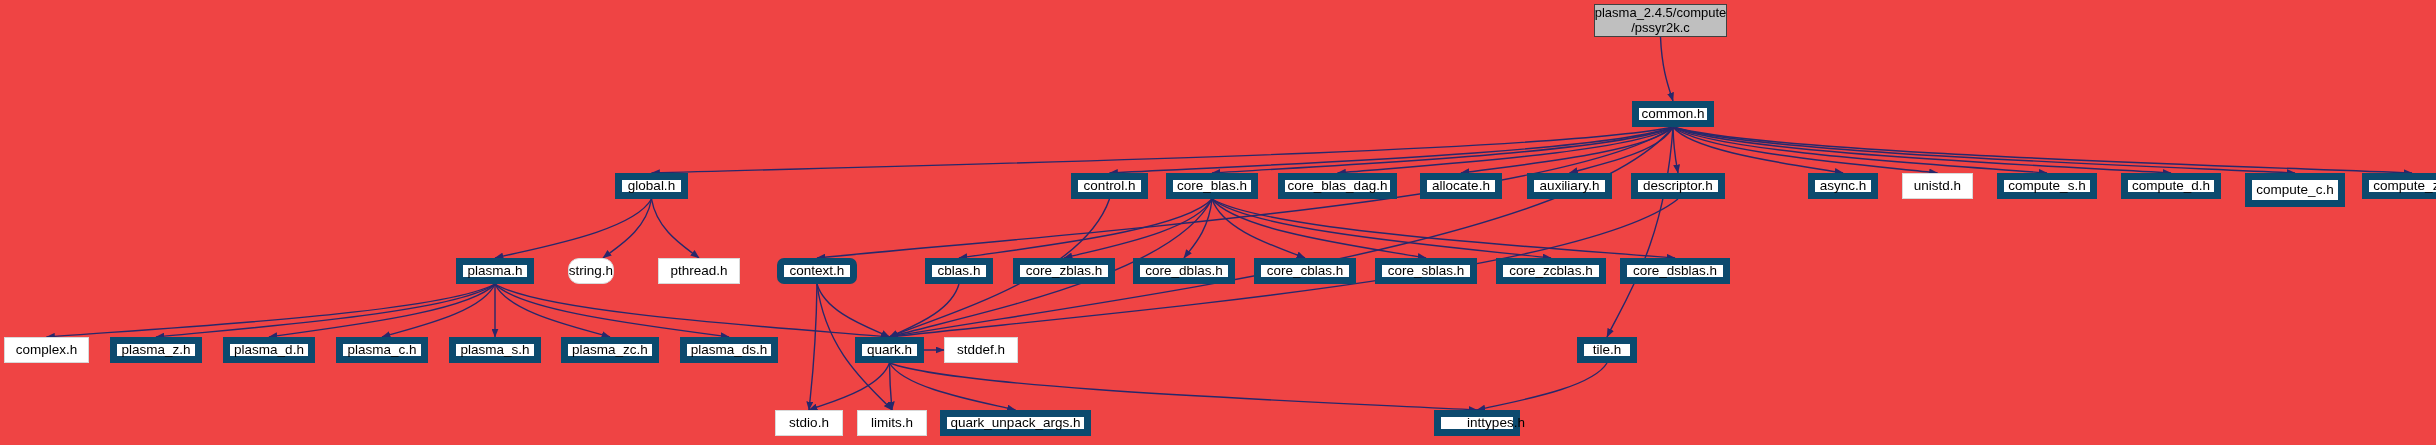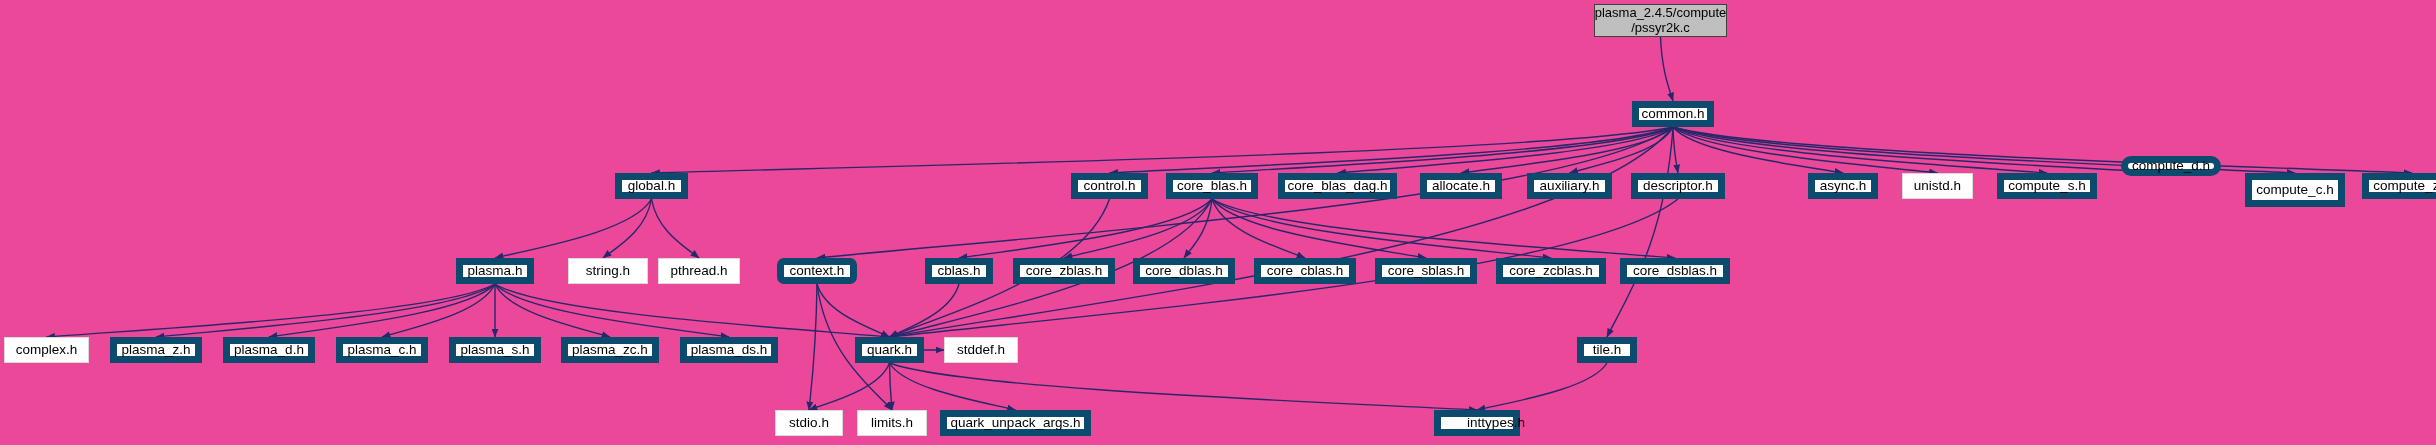--- a/index.html
+++ b/index.html
@@ -1,16 +1,16 @@
 <!DOCTYPE html>
 <html><head>
 <meta charset="utf-8">
 <style>
   html,body{margin:0;padding:0;background:#ffffff;}
-  #canvas{position:relative;width:2436px;height:445px;background:#ec4899;
+  #canvas{position:relative;width:2436px;height:445px;background:#ef4444;
           font-family:"Liberation Sans","DejaVu Sans",sans-serif;overflow:hidden;}
   svg#edges{position:absolute;left:0;top:0;width:2436px;height:445px;}
   .node{position:absolute;box-sizing:border-box;display:flex;align-items:center;
         justify-content:center;text-align:center;background:#ffffff;
         border:1px solid #404040;font-size:13.5px;color:#000000;line-height:1.15;
         white-space:pre-line;letter-spacing:0px;}
   .node.root{background:#bfbfbf;border:1px solid #404040;}
   .node.leaf{border:1px solid #d9d9d9;}
   .node.strong{border:7px solid #0c4a6e;}
 </style>
@@ -82,25 +82,25 @@
       <div class="node strong" style="left: 615px; top: 173px; width: 73px; height: 26px;">global.h</div>
       <div class="node strong" style="left: 1071px; top: 173px; width: 77px; height: 26px;">control.h</div>
       <div class="node strong" style="left: 1166px; top: 173px; width: 92px; height: 26px;">core_blas.h</div>
       <div class="node strong" style="left: 1278px; top: 173px; width: 119px; height: 26px;">core_blas_dag.h</div>
       <div class="node strong" style="left: 1420px; top: 173px; width: 82px; height: 26px;">allocate.h</div>
       <div class="node strong" style="left: 1527px; top: 173px; width: 85px; height: 26px;">auxiliary.h</div>
       <div class="node strong" style="left: 1631px; top: 173px; width: 94px; height: 26px;">descriptor.h</div>
       <div class="node strong" style="left: 1808px; top: 173px; width: 70px; height: 26px;">async.h</div>
       <div class="node leaf" style="left: 1902px; top: 173px; width: 71px; height: 26px;">unistd.h</div>
       <div class="node strong" style="left: 1997px; top: 173px; width: 100px; height: 26px;">compute_s.h</div>
-      <div class="node strong" style="left: 2121px; top: 156px; width: 100px; height: 20px; border-radius: 11px;">compute_d.h</div>
+      <div class="node strong" style="left: 2121px; top: 173px; width: 100px; height: 26px;">compute_d.h</div>
       <div class="node strong" style="left: 2245px; top: 173px; width: 100px; height: 34px;">compute_c.h</div>
       <div class="node strong" style="left: 2362px; top: 173px; width: 100px; height: 26px;">compute_z.h</div>
       <div class="node strong" style="left: 456px; top: 258px; width: 78px; height: 26px;">plasma.h</div>
-      <div class="node leaf" style="left: 568px; top: 258px; width: 80px; height: 26px;">string.h</div>
+      <div class="node leaf" style="left: 568px; top: 258px; width: 46px; height: 26px; border-radius: 11px;">string.h</div>
       <div class="node leaf" style="left: 658px; top: 258px; width: 82px; height: 26px;">pthread.h</div>
       <div class="node strong" style="left: 777px; top: 258px; width: 80px; height: 26px; border-radius: 7px;">context.h</div>
       <div class="node strong" style="left: 925px; top: 258px; width: 68px; height: 26px;">cblas.h</div>
       <div class="node strong" style="left: 1013px; top: 258px; width: 102px; height: 26px;">core_zblas.h</div>
       <div class="node strong" style="left: 1133px; top: 258px; width: 102px; height: 26px;">core_dblas.h</div>
       <div class="node strong" style="left: 1254px; top: 258px; width: 102px; height: 26px;">core_cblas.h</div>
       <div class="node strong" style="left: 1375px; top: 258px; width: 102px; height: 26px;">core_sblas.h</div>
       <div class="node strong" style="left: 1496px; top: 258px; width: 110px; height: 26px;">core_zcblas.h</div>
       <div class="node strong" style="left: 1620px; top: 258px; width: 110px; height: 26px;">core_dsblas.h</div>
       <div class="node leaf" style="left: 4px; top: 337px; width: 85px; height: 26px;">complex.h</div>

